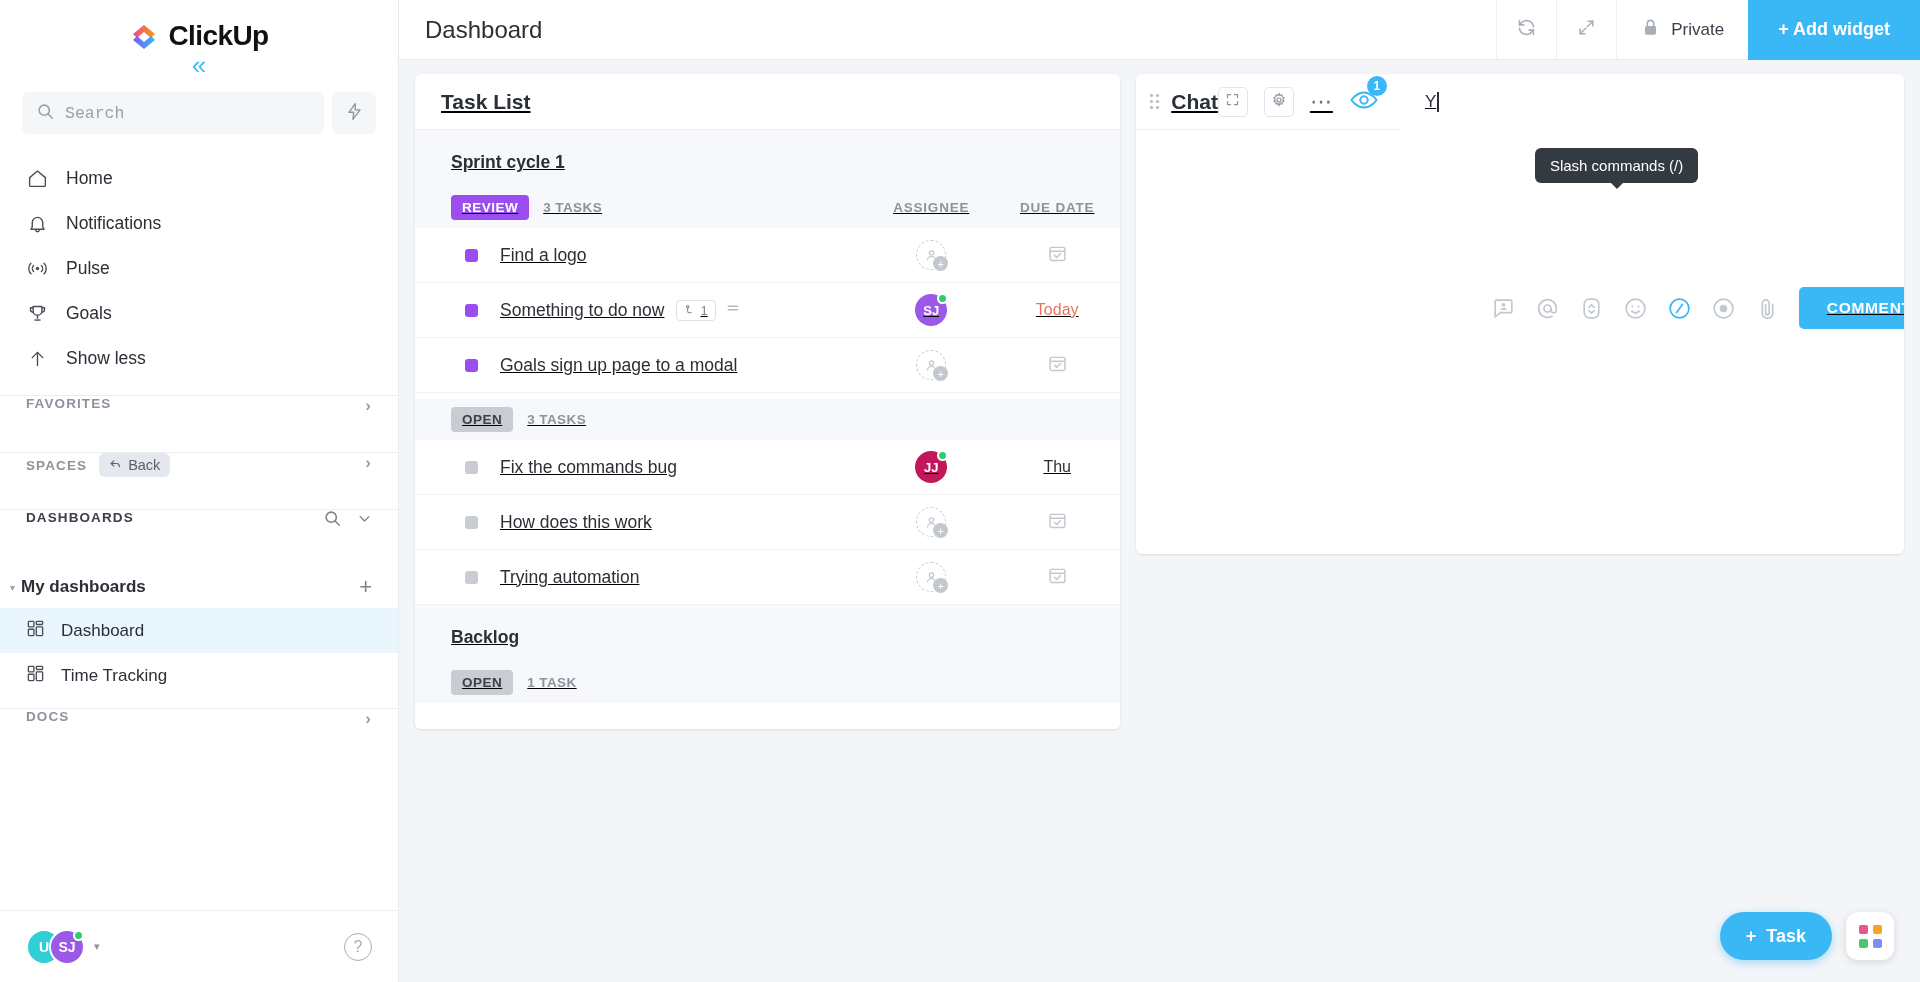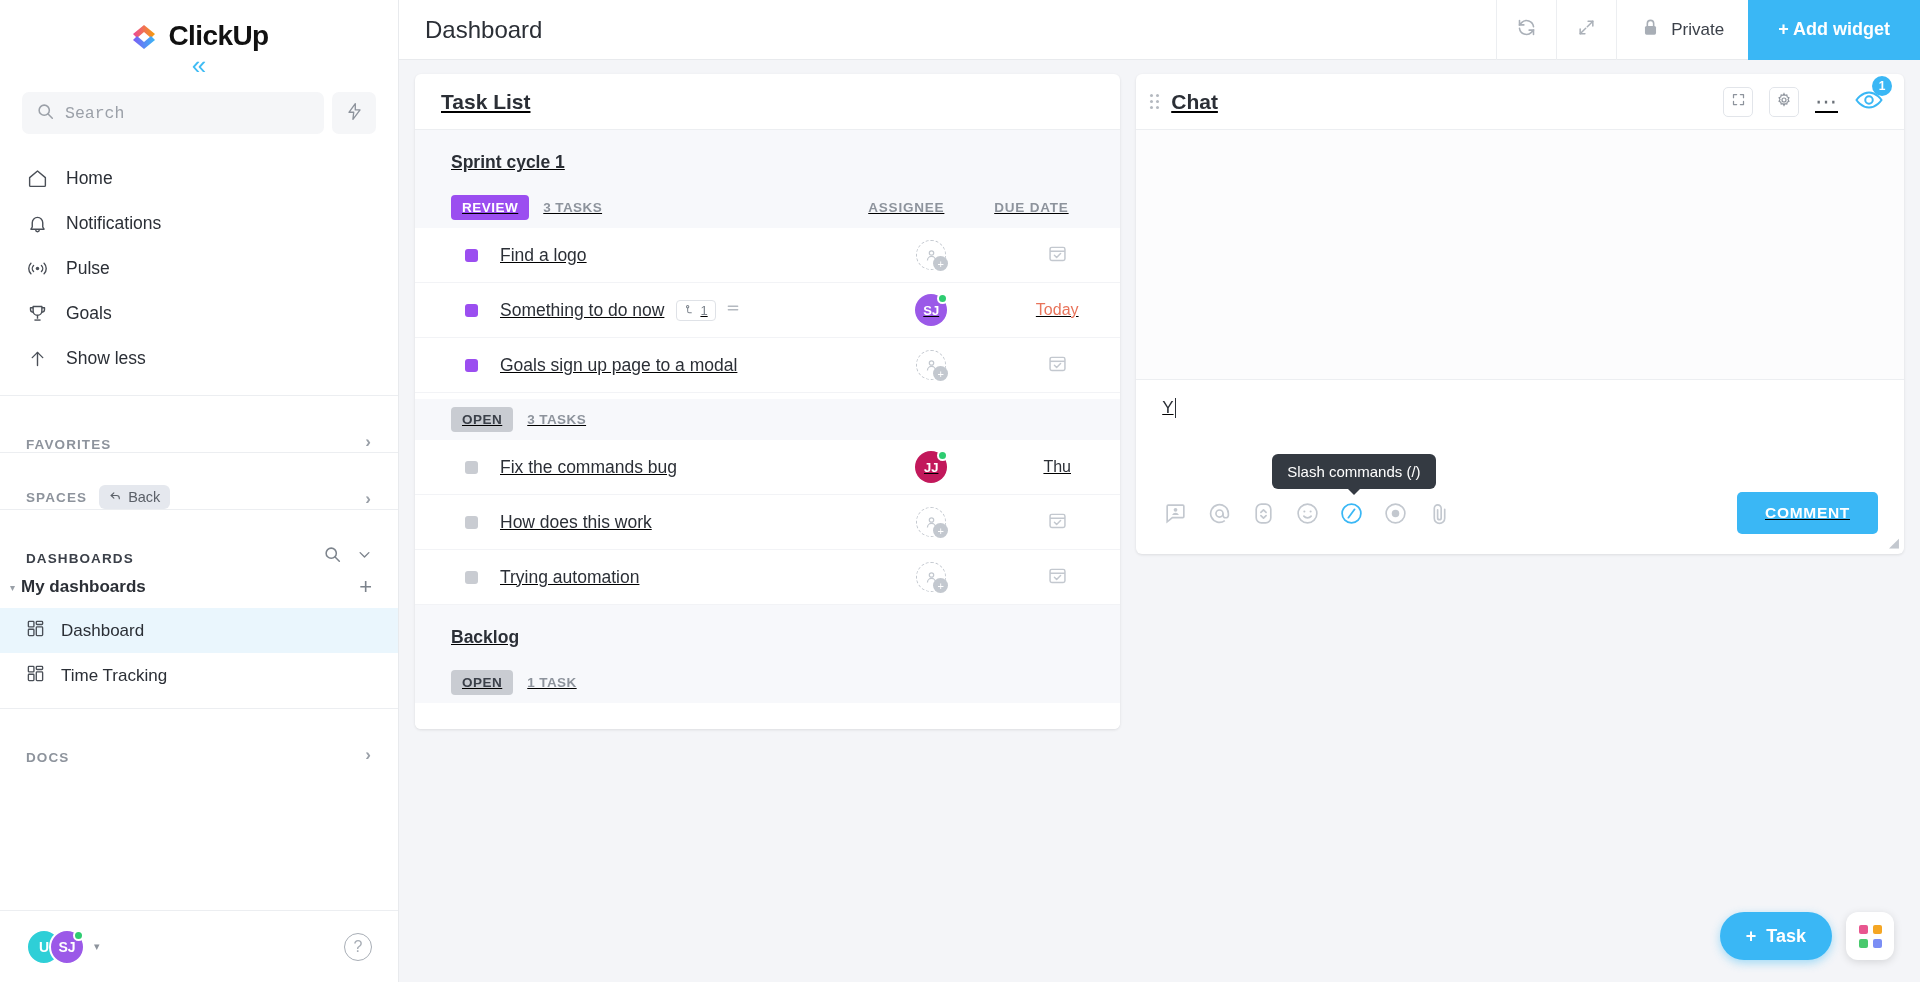--- a/index.html
+++ b/index.html
@@ -45,21 +45,21 @@
   .nav-item {
     display: flex; align-items: center; gap: 18px; height: 45px;
     padding: 0 26px; cursor: pointer; color: #2b2f36; font-size: 17.5px;
   }
   .nav-ico { width: 22px; height: 22px; display: flex; align-items: center;
     justify-content: center; color: #4a4f57; flex-shrink: 0; }
 
   .divider { height: 1px; background: #eceef1; margin: 0; }
 
   .sec-head {
-    display: flex; align-items: flex-end; height: 56px; padding: 0 26px;
+    display: flex; align-items: flex-start; height: 56px; padding: 0 26px;
     font-size: 13.5px; font-weight: bold; letter-spacing: 1.1px;
     color: #8d939c; cursor: pointer; justify-content: space-between;
   }
   .sec-head .lbl-wrap { display: flex; align-items: center; gap: 12px; }
   .sec-head.dark { color: #3b4049; }
   .chev-r { color: #9aa0a8; font-size: 17px; }
   .back-pill {
     background: #e5e8ee; border-radius: 6px; padding: 4px 10px;
     display: flex; align-items: center; gap: 6px;
     font-size: 14.5px; font-weight: normal; letter-spacing: 0; color: #5b6068;
@@ -152,21 +152,21 @@
   }
   .badge {
     font-size: 13.5px; font-weight: bold; letter-spacing: 0.5px;
     color: #fff; border-radius: 4px; padding: 5px 11px;
   }
   .badge.review { background: #9b4ef0; }
   .badge.open { background: #c9ccd2; color: #3b4049; }
   .cnt { font-size: 13.5px; font-weight: bold; color: #8d939c; letter-spacing: 0.4px; }
   .col-heads { margin-left: auto; display: flex; }
   .col-h { font-size: 13.5px; font-weight: bold; color: #8d939c;
-    letter-spacing: 0.8px; width: 126px; }
+    letter-spacing: 0.8px; width: 126px; text-align: center; }
 
   .task-row {
     display: flex; align-items: center; height: 55px; padding-left: 50px;
     border-bottom: 1px solid #f2f3f6; background: #fff;
   }
   .sq { width: 13px; height: 13px; border-radius: 3px; flex-shrink: 0; }
   .sq.review { background: #9b4ef0; }
   .sq.open { background: #c9ccd2; }
   .t-name { font-size: 17.5px; color: #2b2f36; margin-left: 22px; }
   .t-extras { display: flex; align-items: center; gap: 10px; margin-left: 12px; }
@@ -189,21 +189,21 @@
   .av-filled {
     width: 32px; height: 32px; border-radius: 50%; color: #fff;
     display: flex; align-items: center; justify-content: center;
     font-size: 13px; font-weight: bold; position: relative;
   }
   .due { font-size: 16px; }
   .due.today { color: #e8735a; }
   .due.plain { color: #2b2f36; }
 
   
-  .w-chat { width: 810px; height: 480px; display: flex; flex-direction: column; }
+  .w-chat { width: 810px; height: 480px; display: flex; flex-direction: row; }
   .chat-head {
     height: 56px; display: flex; align-items: center; padding: 0 20px 0 14px;
     border-bottom: 1px solid #eceef1; flex-shrink: 0;
   }
   .drag-dots { display: grid; grid-template-columns: 3px 3px; gap: 3px; margin-right: 12px;
     cursor: grab; }
   .drag-dots i { width: 3px; height: 3px; background: #b4b9c0; border-radius: 50%;
     display: block; }
   .chat-actions { margin-left: auto; display: flex; align-items: center; gap: 16px; }
   .sq-btn {

